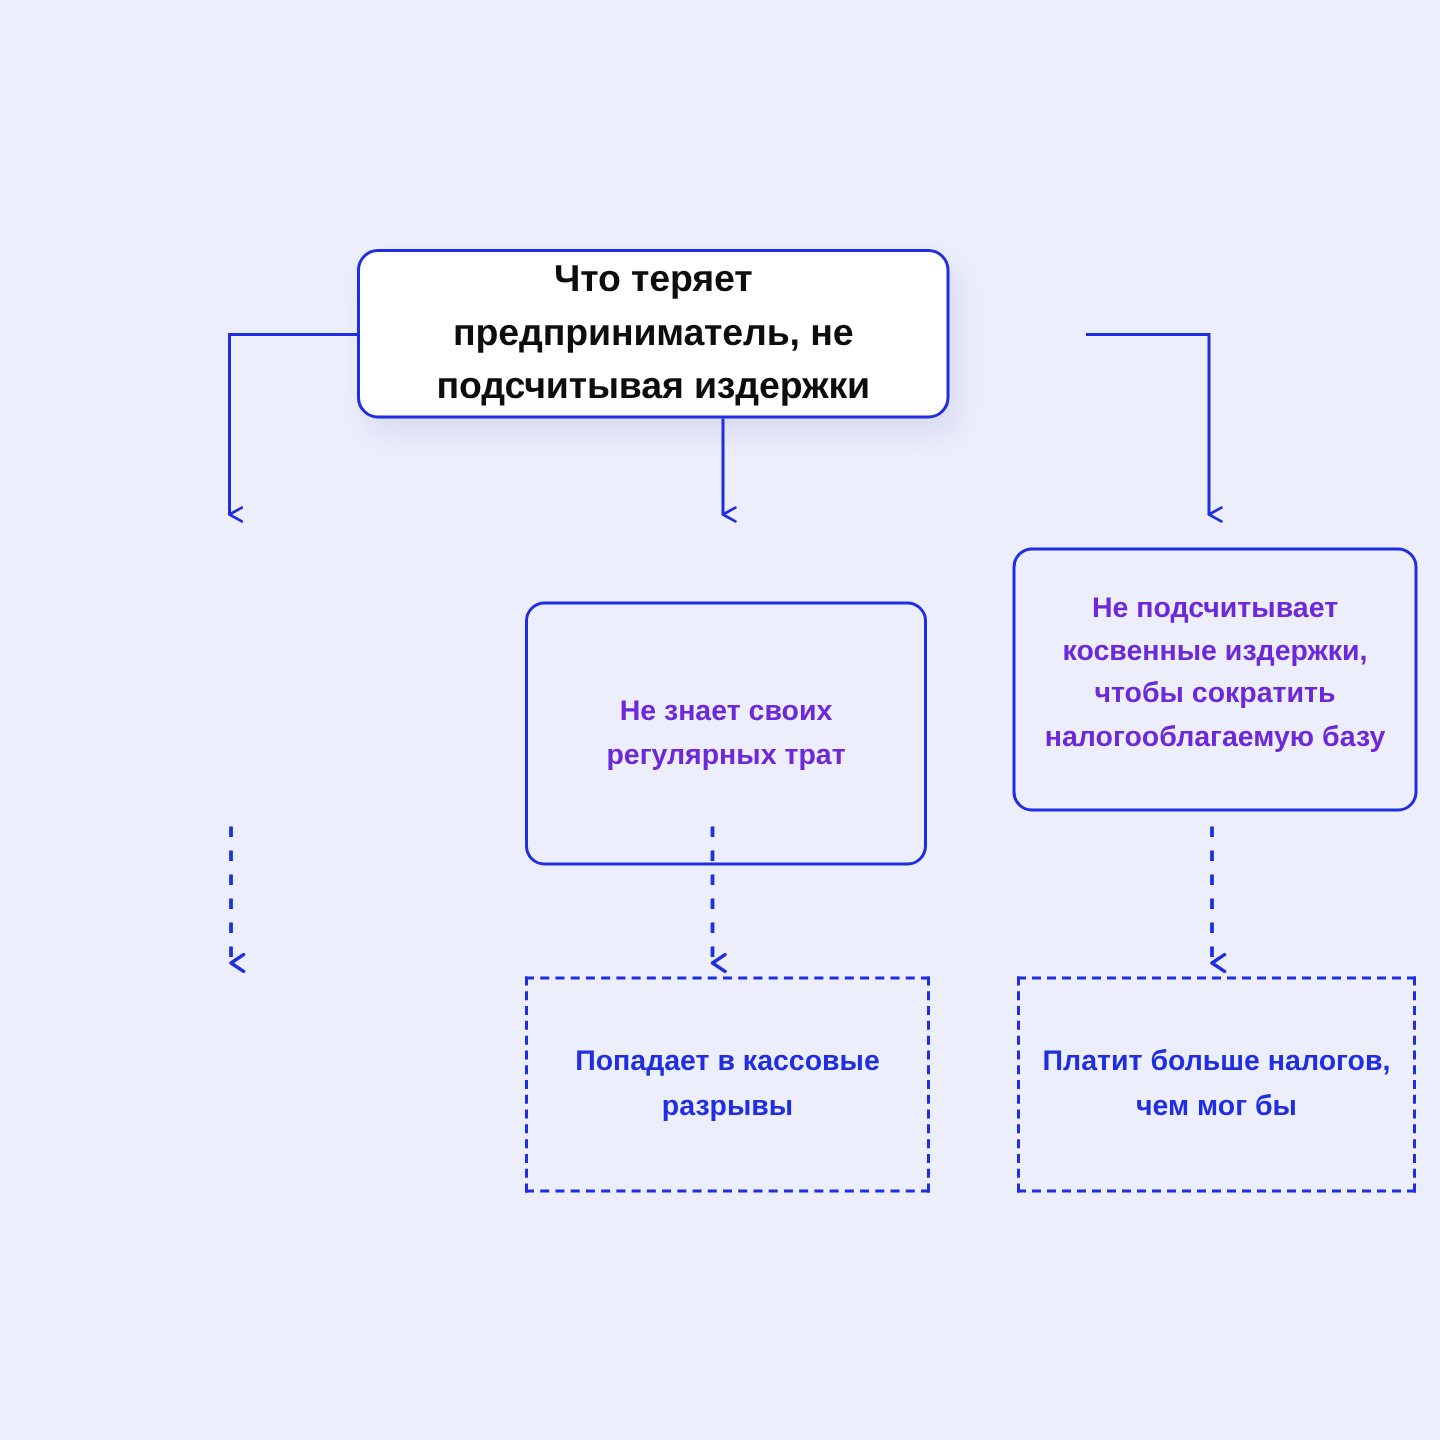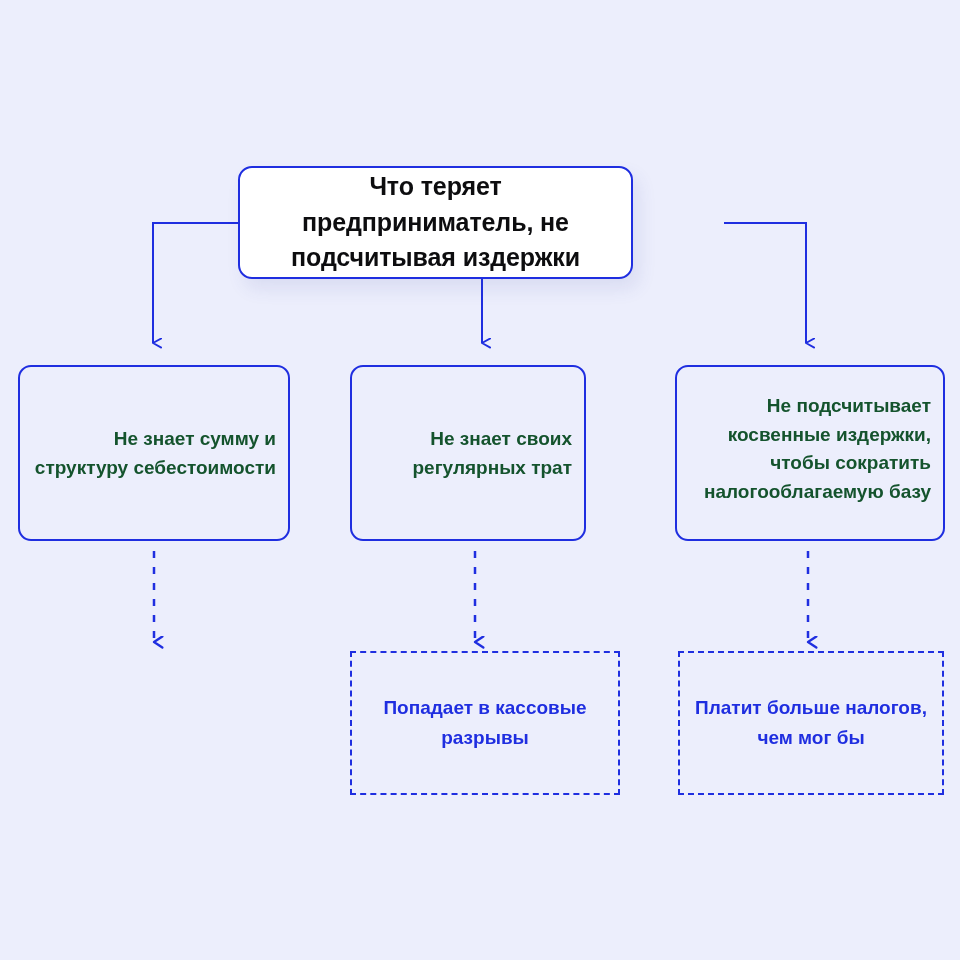--- a/index.html
+++ b/index.html
@@ -63,29 +63,28 @@
     background: transparent;
     border: 2px solid #1f2ee0;
     border-radius: 13px;
     display: flex;
     align-items: center;
     justify-content: center;
     text-align: center;
     z-index: 2;
   }
   .l2-node .node-text {
-    color: #14532d;
+    color: #6d28d9;
     font-size: 19px;
     font-weight: bold;
     line-height: 1.55;
     padding: 0 12px;
-    text-align: right;
   }
   .l2-node.col1 { left: 18px;  width: 272px; }
-  .l2-node.col2 { left: 350px; width: 236px; }
+  .l2-node.col2 { left: 350px; width: 268px; margin-top: 36px; }
   .l2-node.col3 { left: 675px; width: 270px; }
   
   .l2-node.col3 .node-text {
     position: relative;
     top: -4px;
     line-height: 1.5;
   }
 
   
   .l3-node {
@@ -136,23 +135,20 @@
 
     <path d="M154,551 L154,642" fill="none" stroke="#1f2ee0" stroke-width="2.5" stroke-dasharray="7 9" marker-end="url(#arrowDashed)"></path>
     <path d="M475,551 L475,642" fill="none" stroke="#1f2ee0" stroke-width="2.5" stroke-dasharray="7 9" marker-end="url(#arrowDashed)"></path>
     <path d="M808,551 L808,642" fill="none" stroke="#1f2ee0" stroke-width="2.5" stroke-dasharray="7 9" marker-end="url(#arrowDashed)"></path>
   </svg>
 
   <div class="root-node">
     <div class="node-text">Что теряет предприниматель, не подсчитывая издержки</div>
   </div>
 
-  <div class="l2-node col1">
-    <div class="node-text">Не знает сумму и структуру себестоимости</div>
-  </div>
   <div class="l2-node col2">
     <div class="node-text">Не знает своих регулярных трат</div>
   </div>
   <div class="l2-node col3">
     <div class="node-text">Не подсчитывает косвенные издержки, чтобы сократить налогооблагаемую базу</div>
   </div>
 
   <div class="l3-node col3">
     <div class="node-text">Платит больше налогов, чем мог бы</div>
   </div>

